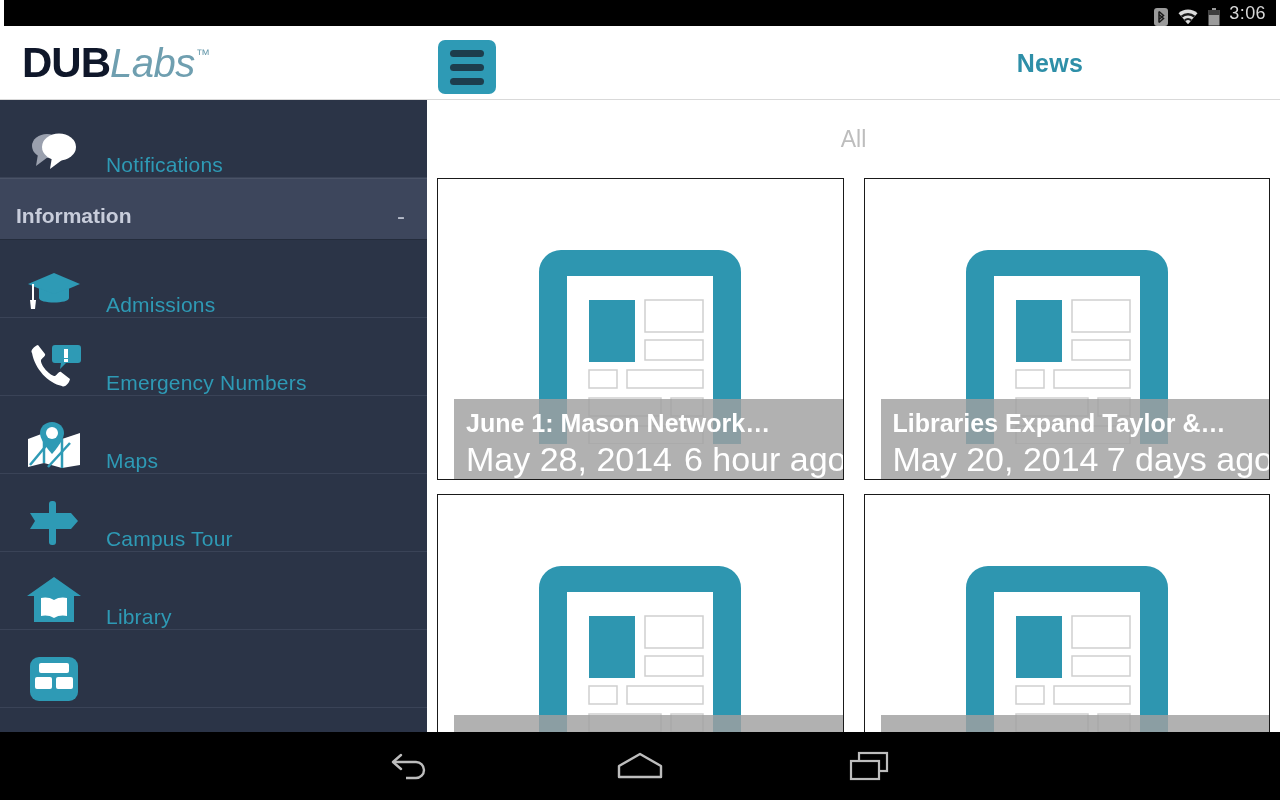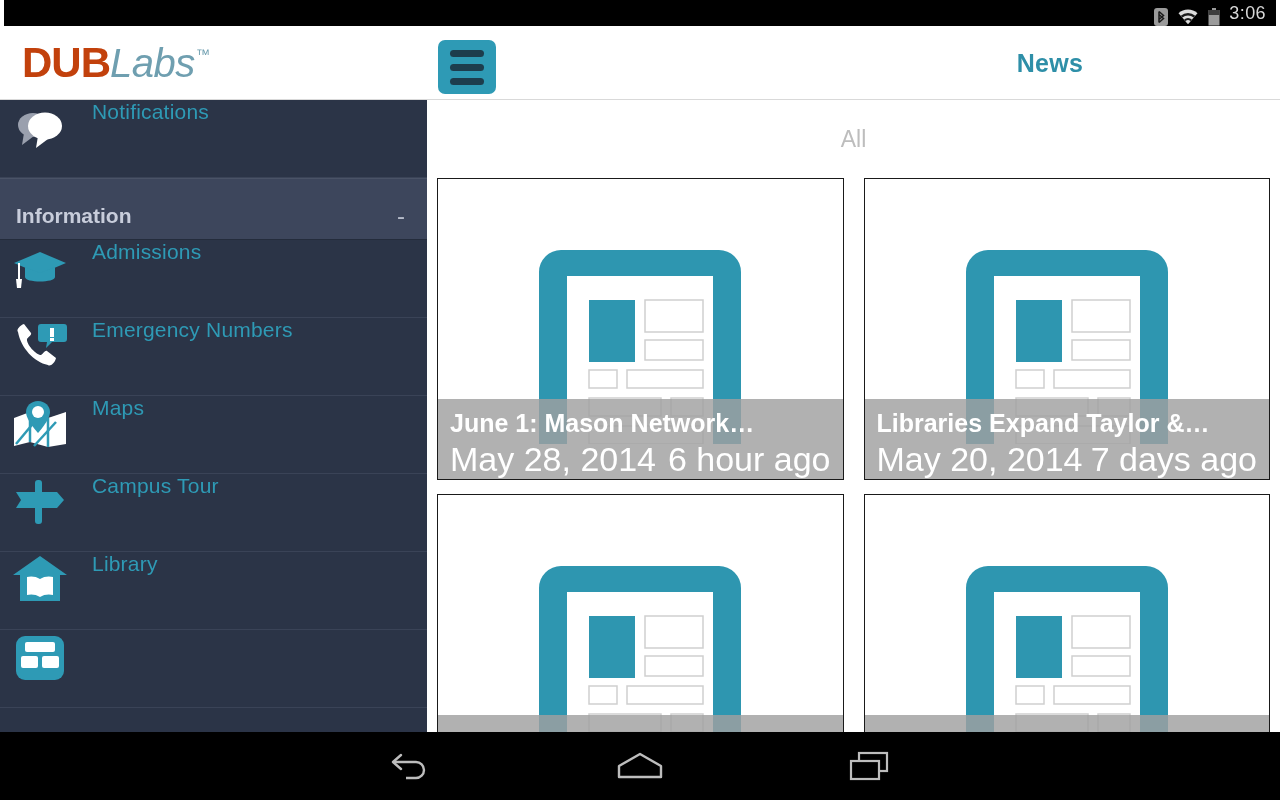--- a/index.html
+++ b/index.html
@@ -27,21 +27,21 @@
   
   .appbar {
     position: absolute; top: 26px; left: 0; width: 1280px; height: 74px;
     background: #ffffff; border-bottom: 1px solid #d9d9d9;
   }
   .logo {
     position: absolute; left: 22px; top: 50%; transform: translateY(-50%);
     display: flex; align-items: baseline; user-select: none;
   }
   .logo-dub {
-    font-size: 42px; font-weight: bold; color: #c2410c;
+    font-size: 42px; font-weight: bold; color: #0f172a;
     letter-spacing: -1px; font-family: "Liberation Sans", sans-serif;
   }
   .logo-labs {
     font-size: 40px; font-style: italic; color: #6f9fb0;
     letter-spacing: -0.5px; font-family: "Liberation Sans", sans-serif;
   }
   .logo-tm { font-size: 14px; color: #6f9fb0; position: relative; top: -18px; left: 1px; }
 
   .hamburger {
     position: absolute; left: 438px; top: 14px;
@@ -62,22 +62,22 @@
     width: 1280px; pointer-events: none;
   }
   .appbar-title-inner { position: relative; left: 410px; display: inline-block; }
 
   
   .sidebar {
     position: absolute; left: 0; top: 100px; width: 427px; height: 632px;
     background: #2b3447; overflow: hidden;
   }
   .nav-item {
-    position: relative; display: flex; align-items: flex-start;
-    height: 78px; padding-left: 8px;
+    position: relative; display: flex; align-items: flex-end;
+    height: 78px; padding-left: 22px;
     border-bottom: 1px solid #3a4357; cursor: pointer;
   }
   .nav-item .ico {
     width: 64px; height: 56px; flex: 0 0 64px;
     display: flex; align-items: center; justify-content: center;
   }
   .nav-label {
     margin-left: 20px; font-size: 21px; color: #2e9ab5; letter-spacing: .2px;
   }
   .nav-section {
@@ -106,21 +106,21 @@
   }
   .card {
     position: relative; height: 302px; background: #fff;
     border: 1px solid #1a1a1a; overflow: hidden; cursor: pointer;
   }
   .card-art {
     position: absolute; left: 0; top: 0; width: 100%; height: 100%;
     display: flex; align-items: center; justify-content: center;
   }
   .card-overlay {
-    position: absolute; left: 0; bottom: 0; width: 100%; height: 80px;
+    position: absolute; left: 16px; bottom: 0; width: 100%; height: 80px;
     background: rgba(160,160,160,.82);
     padding: 6px 12px 0 12px;
   }
   .card-title {
     font-size: 25px; font-weight: bold; color: #ffffff;
     white-space: nowrap; overflow: hidden; line-height: 36px;
   }
   .card-meta {
     display: flex; justify-content: space-between; align-items: baseline;
     font-size: 34px; color: #ffffff; line-height: 36px;

